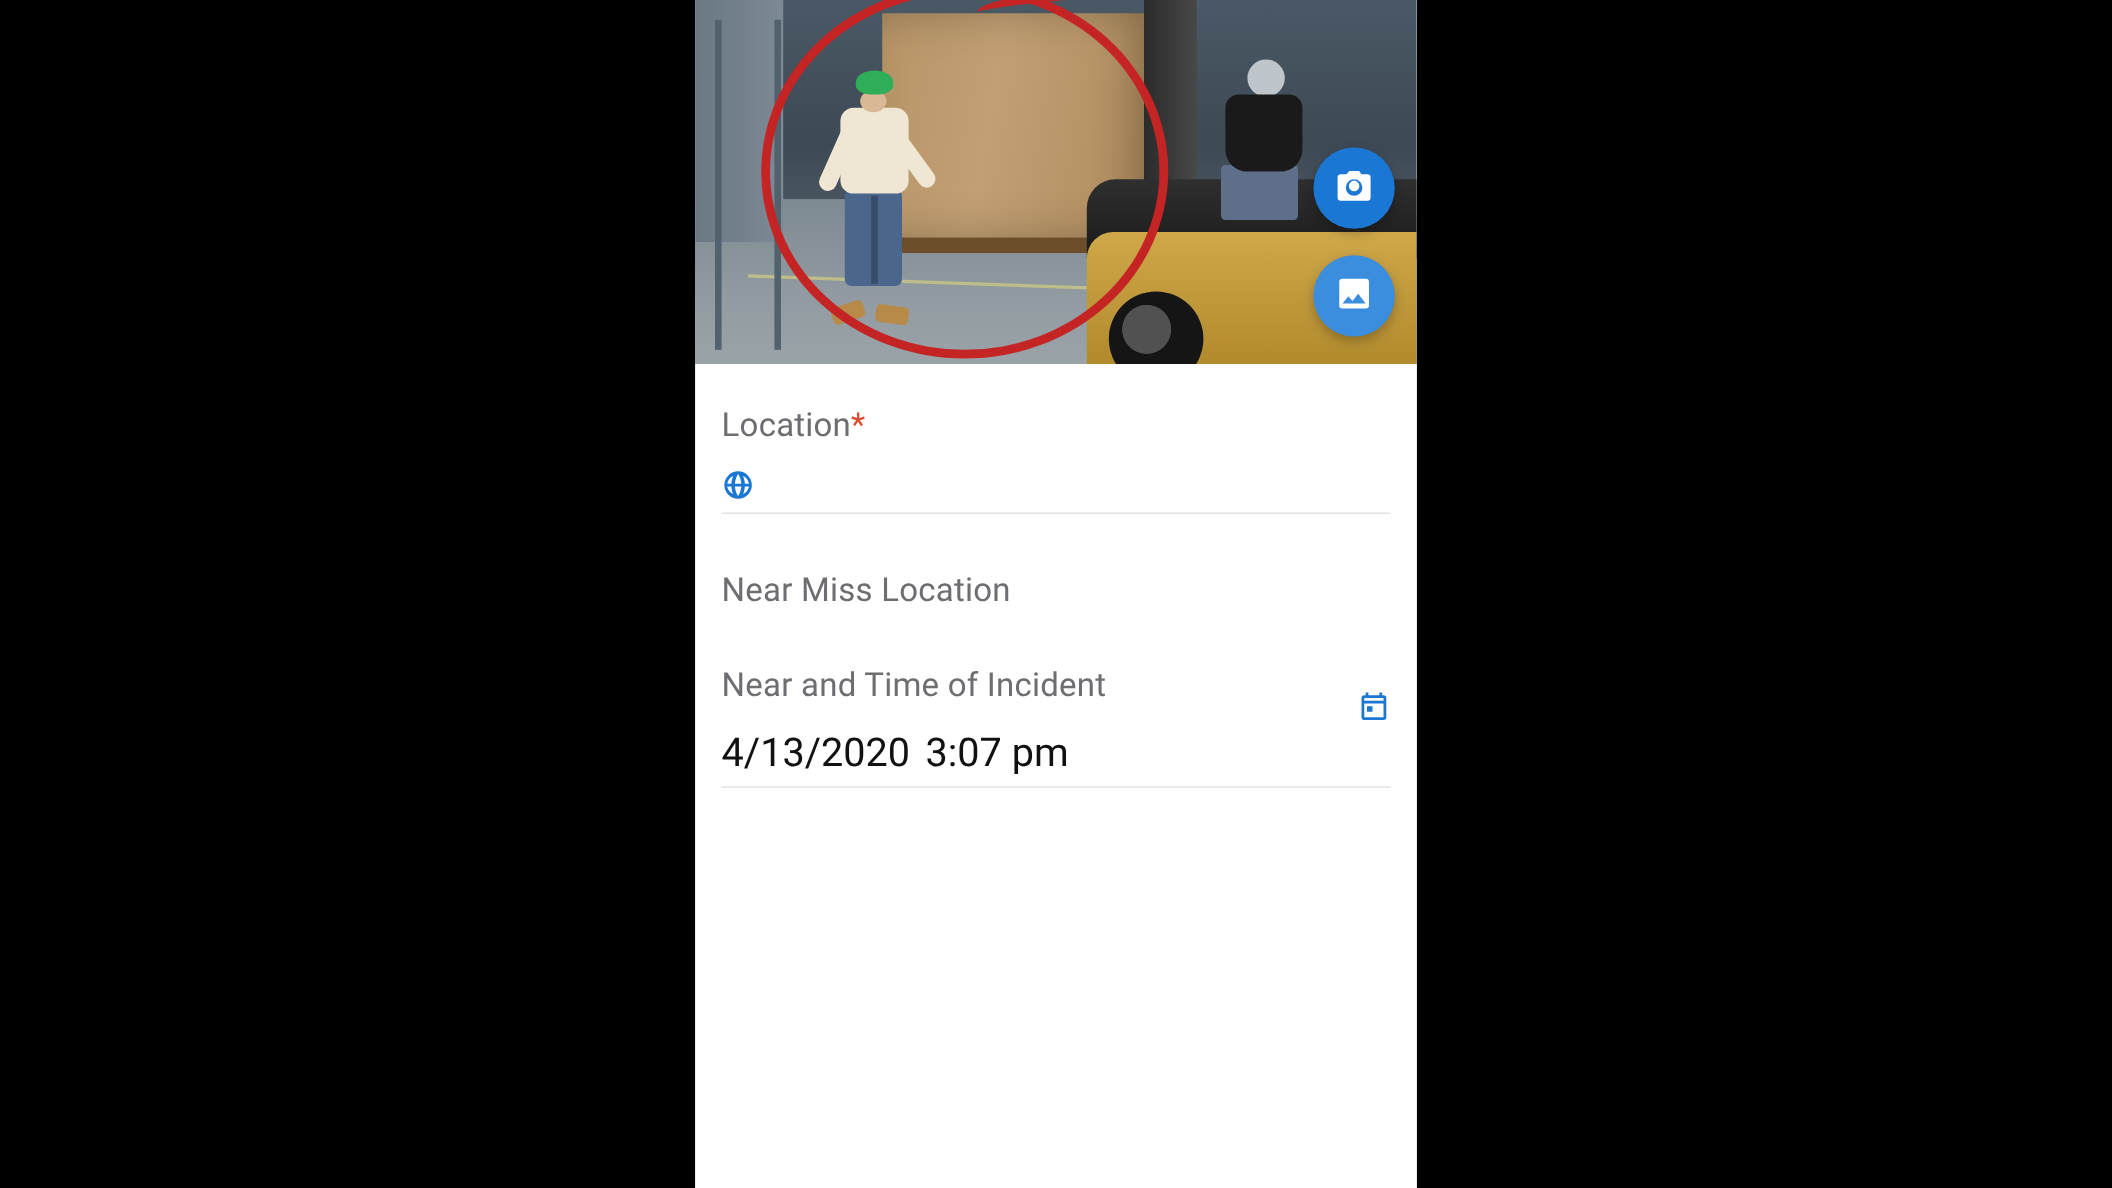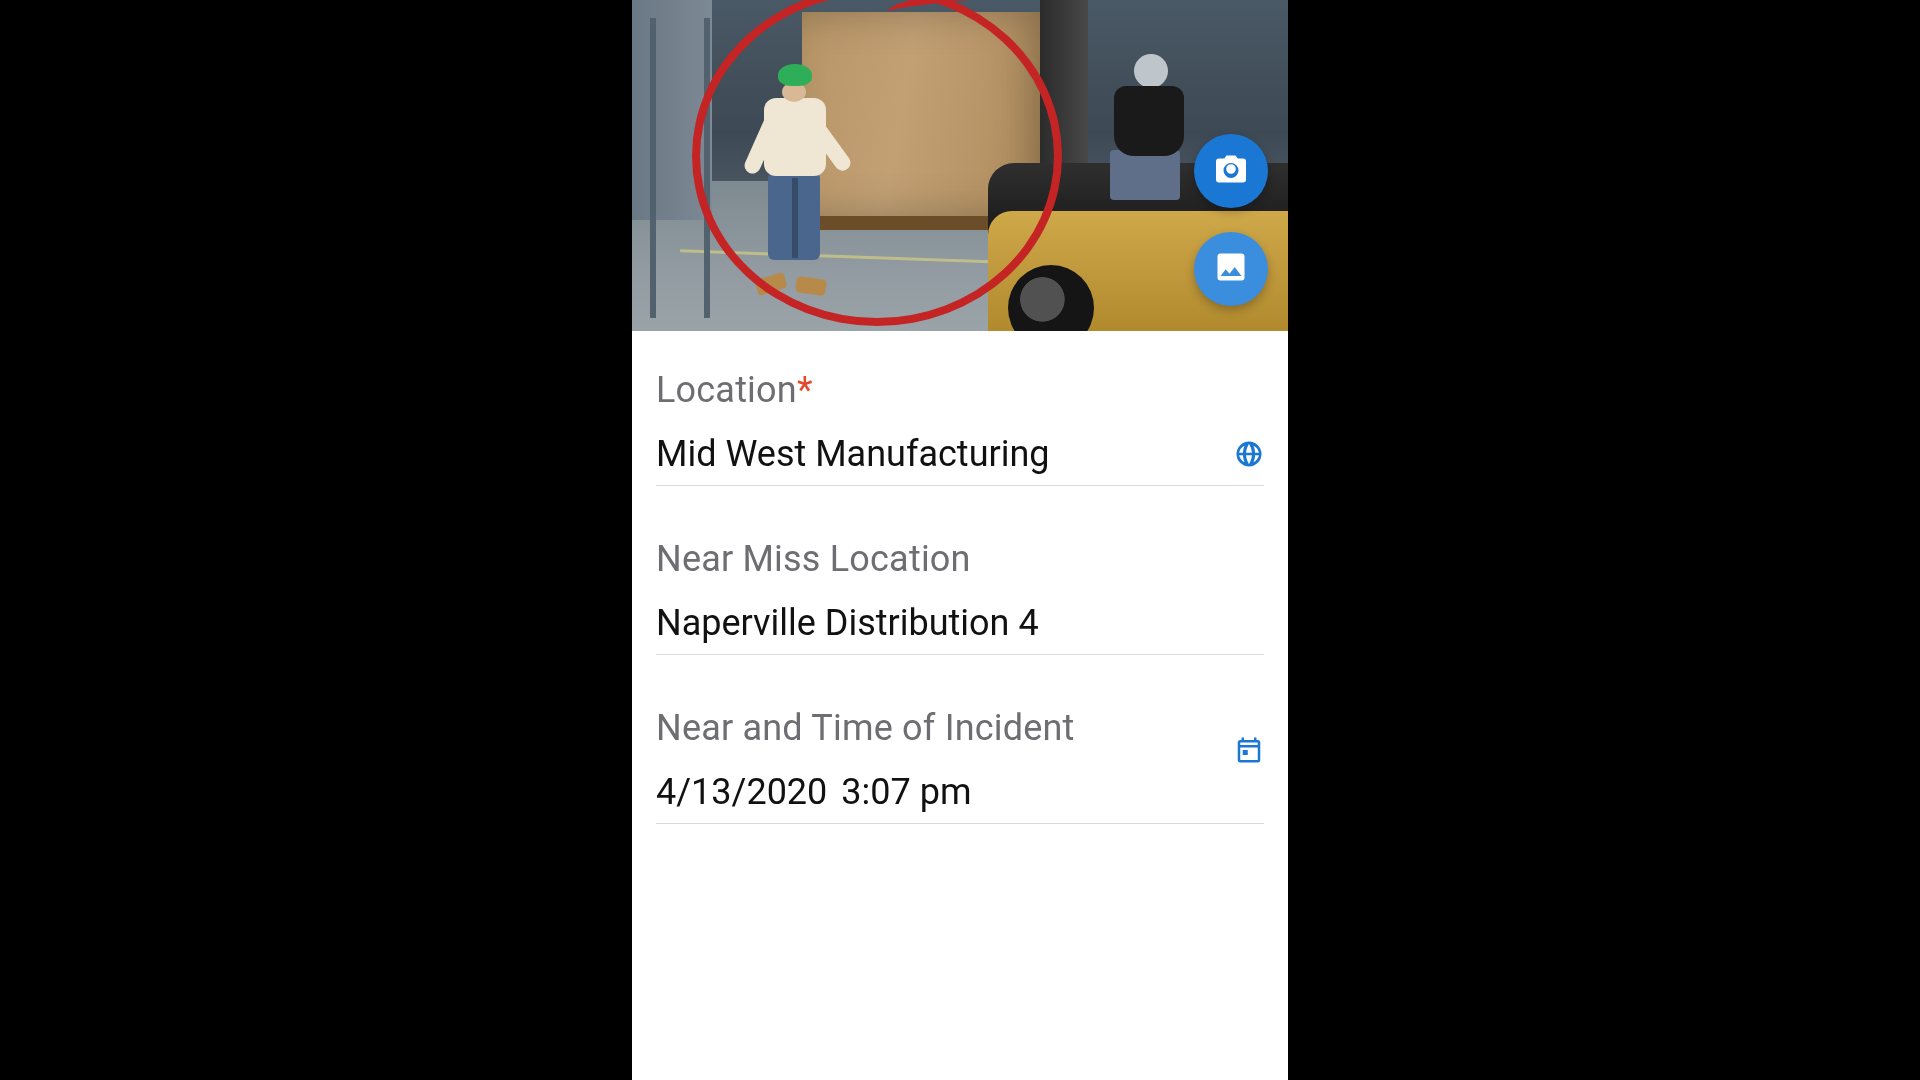--- a/index.html
+++ b/index.html
@@ -124,21 +124,21 @@
     .fab.gallery { top: 232px; background: #3b8ede; }
     .fab svg { width: 36px; height: 36px; fill: #fff; }
 
     .form-area {
       flex: 1;
       background: #fff;
       padding: 38px 24px 0 24px;
     }
     .field { position: relative; margin-bottom: 52px; }
     .label {
-      font-size: 36px;
+      font-size: 30px;
       color: #6d6d72;
       letter-spacing: 0.2px;
       margin-bottom: 22px;
     }
     .required { color: #e04a2d; }
     .value-row {
       display: flex; align-items: center; justify-content: space-between;
       border-bottom: 1px solid #d9d9de; padding-bottom: 10px;
     }
     .value {
@@ -200,34 +200,30 @@
     </div>
   </div>
 
   <div class="form-area">
 
     <div class="field">
       <div class="label">
         <span>Location</span><span class="required">*</span>
       </div>
       <div class="value-row">
-        <div class="value">Mid West Manufacturing</div>
         <div class="field-icon">
           <svg viewBox="0 0 24 24">
               <path d="M12 2a10 10 0 1 0 0 20 10 10 0 0 0 0-20zm7.93 9h-3.02a16.4 16.4 0 0 0-1.3-5.54A8.03 8.03 0 0 1 19.93 11zM12 4c.9 1.3 2.05 3.66 2.33 7H9.67C9.95 7.66 11.1 5.3 12 4zM8.39 5.46A16.4 16.4 0 0 0 7.09 11H4.07a8.03 8.03 0 0 1 4.32-5.54zM4.07 13h3.02c.17 2 .63 3.93 1.3 5.54A8.03 8.03 0 0 1 4.07 13zM12 20c-.9-1.3-2.05-3.66-2.33-7h4.66C14.05 16.34 12.9 18.7 12 20zm3.61-1.46c.67-1.61 1.13-3.54 1.3-5.54h3.02a8.03 8.03 0 0 1-4.32 5.54z"></path>
             </svg>
         </div>
       </div>
     </div>
 
     <div class="field">
       <div class="label">Near Miss Location</div>
-      <div class="value-row">
-        <div class="value">Naperville Distribution 4</div>
-      </div>
     </div>
 
     <div class="field">
       <div class="label">Near and Time of Incident</div>
       <div class="value-row">
         <div class="value time-gap">
           <span class="date">4/13/2020</span><span>3:07 pm</span>
         </div>
         <div class="field-icon calendar">
           <svg viewBox="0 0 24 24">

